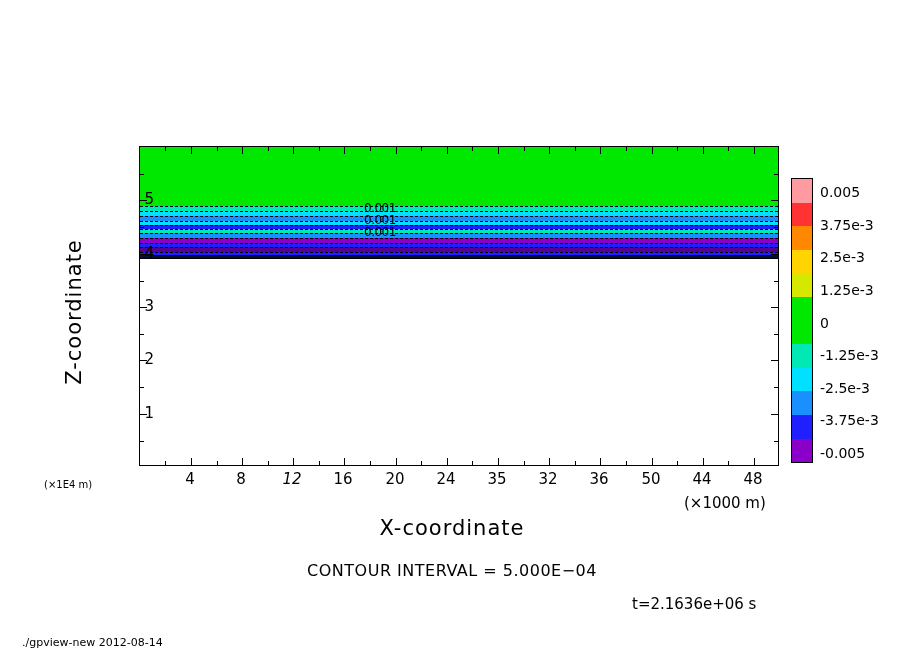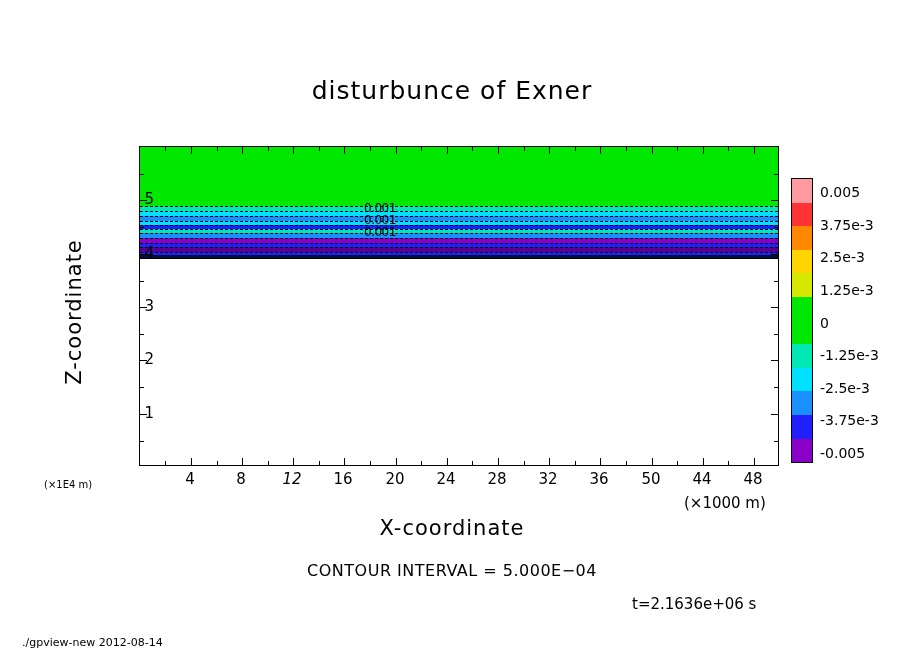--- a/index.html
+++ b/index.html
@@ -200,21 +200,20 @@
     width: 100%;
     height: 0;
     border-top: 1px dashed #000;
   }
 </style>
 </head>
 <body>
 
 <div id="page">
 
-  <div class="title">disturbunce of Exner</div>
 
   <div id="plot-frame">
 
     <div class="data-block" style="top:0px;height:59px;background:#00e800;"></div>
 
     <div class="data-block" style="top:59px;height:5px;background:#00e8b4;"></div>
     <div class="data-block" style="top:64px;height:5px;background:#00e0ff;"></div>
     <div class="data-block" style="top:69px;height:5px;background:#1a90ff;"></div>
     <div class="data-block" style="top:74px;height:4px;background:#00e0ff;"></div>
     <div class="data-block" style="top:78px;height:4px;background:#2020ff;"></div>
@@ -317,21 +316,21 @@
     <div class="tick-y right minor" style="top:27px;"></div>
     <div class="tick-y right minor" style="top:294px;"></div>
   </div>
 
   <div class="xtick-label" style="left:190px;">4</div>
   <div class="xtick-label" style="left:241px;">8</div>
   <div class="xtick-label" style="left:292px;font-style:italic;">12</div>
   <div class="xtick-label" style="left:343px;">16</div>
   <div class="xtick-label" style="left:395px;">20</div>
   <div class="xtick-label" style="left:446px;">24</div>
-  <div class="xtick-label" style="left:497px;">28</div>
+  <div class="xtick-label" style="left:497px;">35</div>
   <div class="xtick-label" style="left:548px;">32</div>
   <div class="xtick-label" style="left:599px;">36</div>
   <div class="xtick-label" style="left:651px;">50</div>
   <div class="xtick-label" style="left:702px;">44</div>
   <div class="xtick-label" style="left:753px;">48</div>
 
   <div class="ytick-label" style="top:413px;">1</div>
   <div class="ytick-label" style="top:359px;">2</div>
   <div class="ytick-label" style="top:306px;">3</div>
   <div class="ytick-label" style="top:253px;">4</div>

